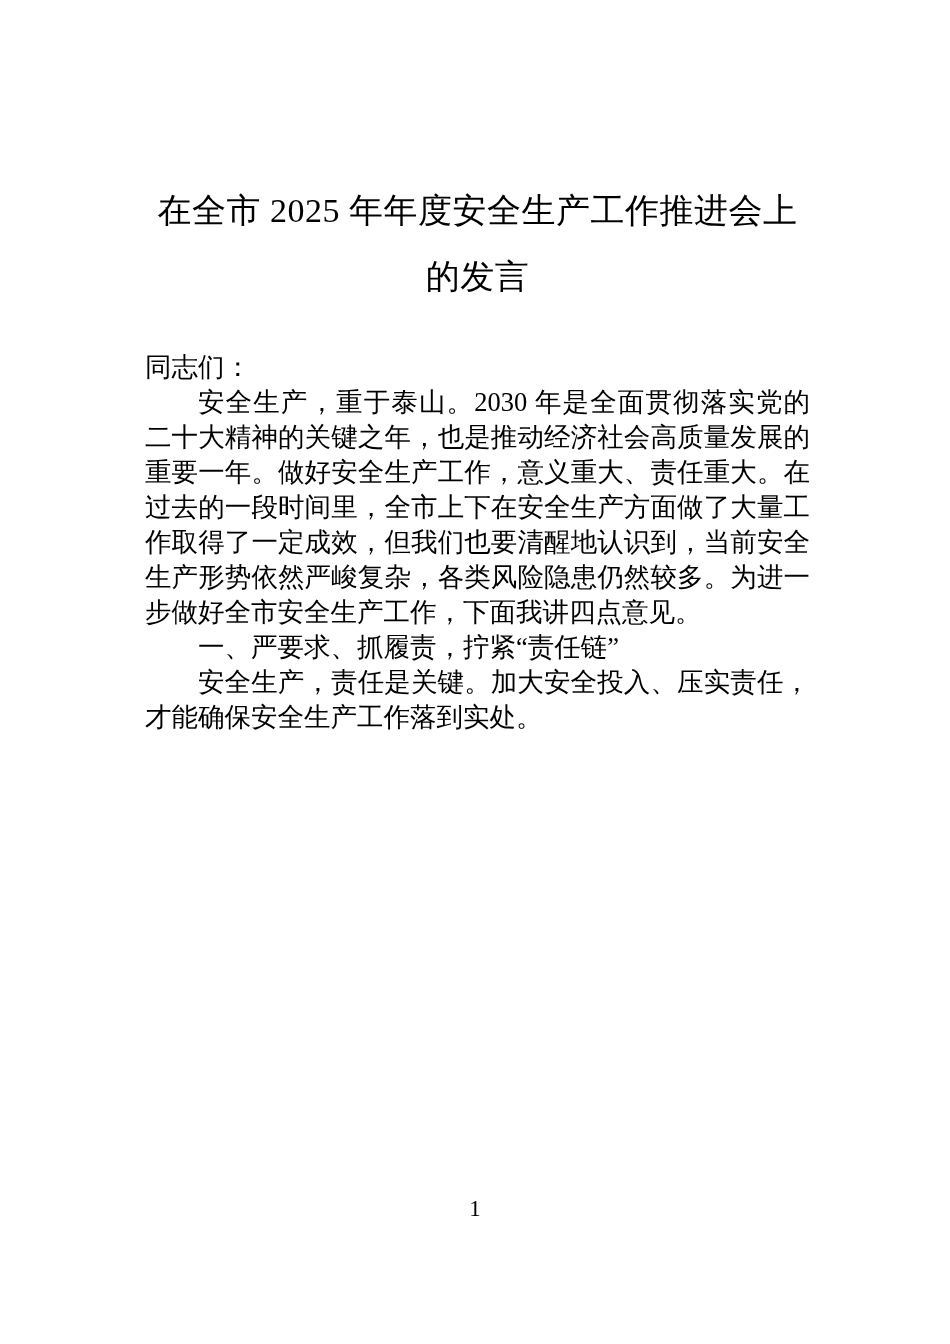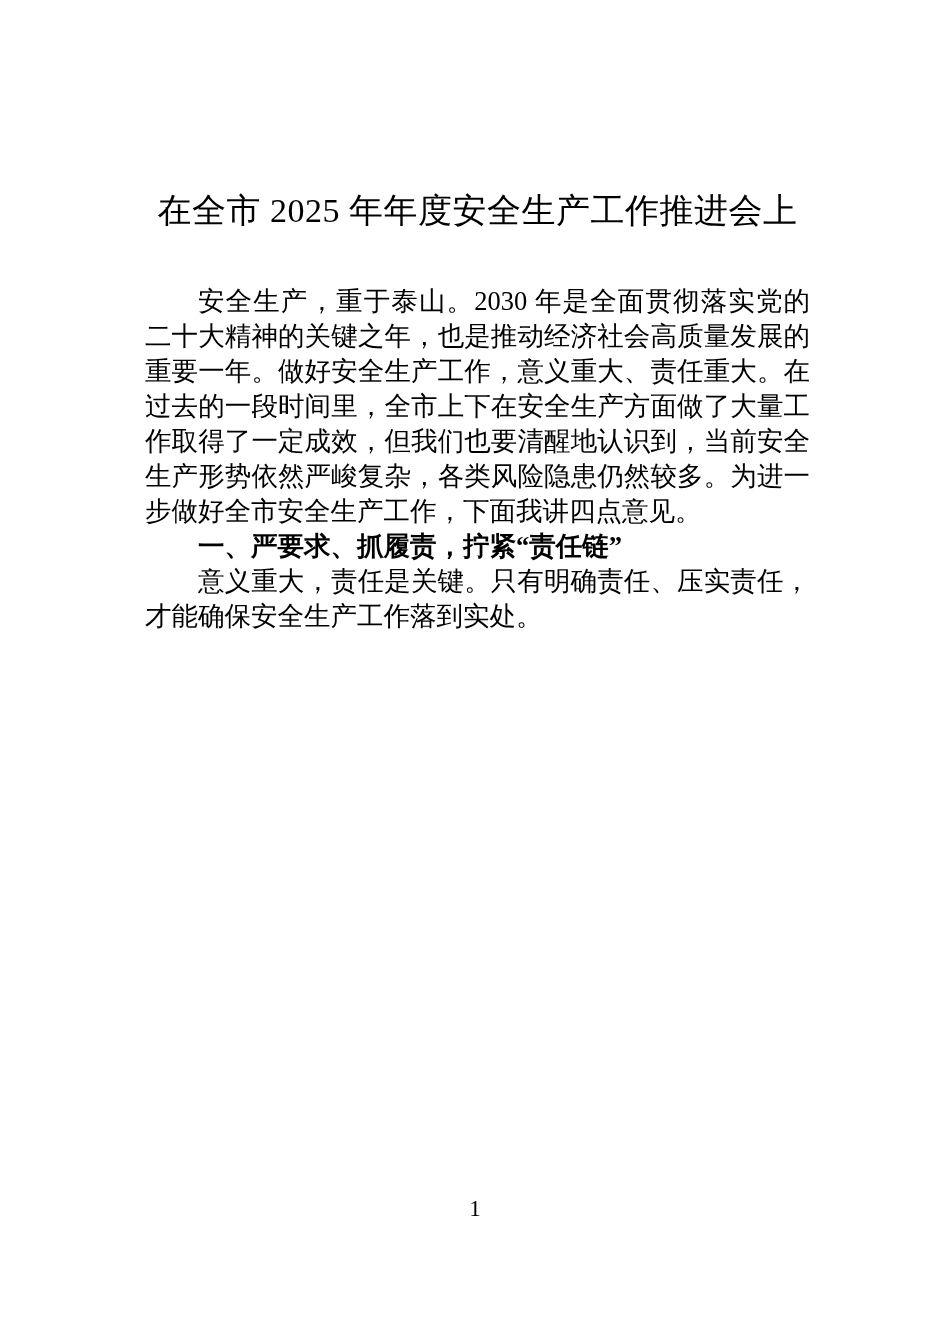--- a/index.html
+++ b/index.html
@@ -41,45 +41,47 @@
   }
   .para {
     margin: 0;
     padding: 0;
     text-indent: 2em;
   }
   .para.no-indent {
     text-indent: 0;
   }
   .para.section-heading {
-    font-weight: 700;
+    font-weight: 400;
   }
   .footer {
     position: absolute;
     left: 0;
     right: 0;
     top: 1180px;
     text-align: center;
     font-size: 23px;
     line-height: 30px;
     color: #000000;
   }
 </style>
 </head>
 <body>
 
 <div class="page">
 
   <h1 class="title">
     <span class="title-line">在全市 2025 年年度安全生产工作推进会上</span>
+    <span class="title-line">的发言</span>
   </h1>
 
   <div class="doc-body">
+    <p class="para no-indent">同志们：</p>
     <p class="para">安全生产，重于泰山。2030 年是全面贯彻落实党的二十大精神的关键之年，也是推动经济社会高质量发展的重要一年。做好安全生产工作，意义重大、责任重大。在过去的一段时间里，全市上下在安全生产方面做了大量工作取得了一定成效，但我们也要清醒地认识到，当前安全生产形势依然严峻复杂，各类风险隐患仍然较多。为进一步做好全市安全生产工作，下面我讲四点意见。</p>
     <p class="para section-heading">一、严要求、抓履责，拧紧“责任链”</p>
-    <p class="para">意义重大，责任是关键。只有明确责任、压实责任，才能确保安全生产工作落到实处。</p>
+    <p class="para">安全生产，责任是关键。加大安全投入、压实责任，才能确保安全生产工作落到实处。</p>
   </div>
 
   <div class="footer">
     <span>1</span>
   </div>
 
 </div>
 
 </body></html>

